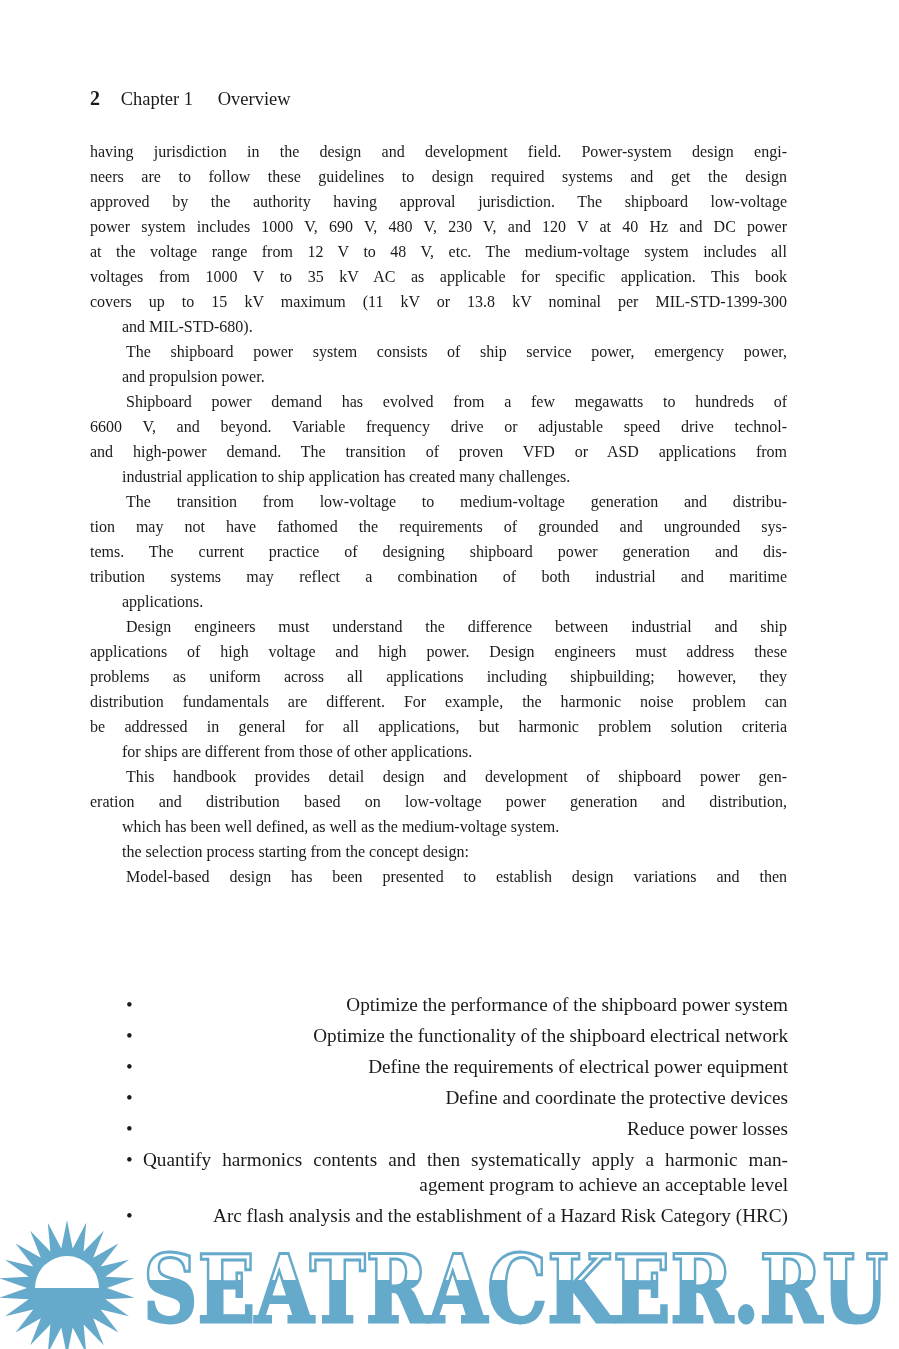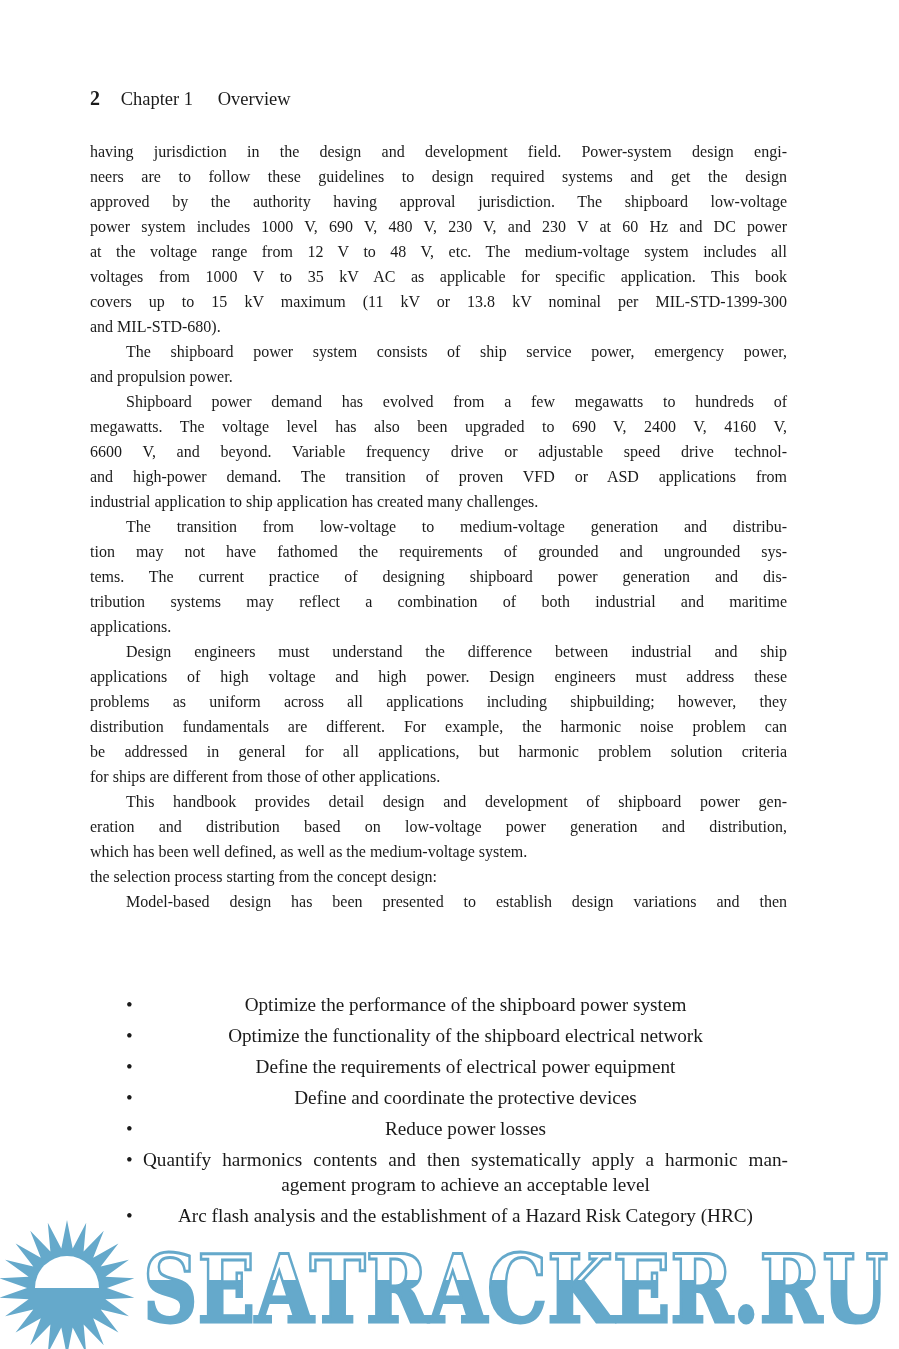--- a/index.html
+++ b/index.html
@@ -3,56 +3,55 @@
 <meta charset="utf-8">
 <style>
   html, body { margin: 0; padding: 0; background: #ffffff; }
   body { width: 899px; height: 1349px; position: relative; overflow: hidden;
          font-family: "Liberation Serif", "DejaVu Serif", serif; color: #1a1a1a; }
   .header { position: absolute; left: 90px; top: 88px; font-size: 18.5px; line-height: 20px; }
   .header .pnum { font-weight: bold; font-size: 20px; margin-right: 16px; }
   .header .chap { margin-right: 20px; }
   .body { position: absolute; left: 90px; top: 139px; width: 697px; font-size: 16px; }
   .line { height: 25px; line-height: 25px; white-space: nowrap; text-align: justify; text-align-last: justify; }
-  .line.last { text-align-last: left; }
+  .line.last { text-align-last: left; margin-left: 32px; }
   .line.indent { padding-left: 36px; }
   .bullets { position: absolute; left: 126px; top: 992px; width: 662px; font-size: 19.2px; }
   .bullet { position: relative; padding-left: 17px; margin-bottom: 6px; }
   .bullet .dot { position: absolute; left: 0; top: 0; line-height: 25px; }
-  .bullet .bline { height: 25px; line-height: 25px; white-space: nowrap; text-align: center; }
+  .bullet .bline { height: 25px; line-height: 25px; white-space: nowrap; text-align: right; }
   .bullet .bline.just { text-align: justify; text-align-last: justify; }
   .watermark { position: absolute; left: 0; top: 1215px; width: 899px; height: 134px; }
 </style>
 </head>
 <body>
 
 <div class="header">
   <span class="pnum">2</span>
   <span class="chap">Chapter 1</span>
   <span>Overview</span>
 </div>
 
 <div class="body" id="body-text">
     <div>
       <div class="line">having jurisdiction in the design and development field. Power-system design engi-</div>
       <div class="line">neers are to follow these guidelines to design required systems and get the design</div>
       <div class="line">approved by the authority having approval jurisdiction. The shipboard low-voltage</div>
-      <div class="line">power system includes 1000 V, 690 V, 480 V, 230 V, and 230 V at 60 Hz and DC power</div>
+      <div class="line">power system includes 1000 V, 690 V, 480 V, 230 V, and 120 V at 40 Hz and DC power</div>
       <div class="line">at the voltage range from 12 V to 48 V, etc. The medium-voltage system includes all</div>
       <div class="line">voltages from 1000 V to 35 kV AC as applicable for specific application. This book</div>
       <div class="line">covers up to 15 kV maximum (11 kV or 13.8 kV nominal per MIL-STD-1399-300</div>
       <div class="line last">and MIL-STD-680).</div>
     </div>
     <div>
       <div class="line indent">The shipboard power system consists of ship service power, emergency power,</div>
       <div class="line last">and propulsion power.</div>
     </div>
     <div>
       <div class="line indent">Shipboard power demand has evolved from a few megawatts to hundreds of</div>
-      <div class="line">megawatts. The voltage level has also been upgraded to 690 V, 2400 V, 4160 V,</div>
       <div class="line">6600 V, and beyond. Variable frequency drive or adjustable speed drive technol-</div>
       <div class="line">and high-power demand. The transition of proven VFD or ASD applications from</div>
       <div class="line last">industrial application to ship application has created many challenges.</div>
     </div>
     <div>
       <div class="line indent">The transition from low-voltage to medium-voltage generation and distribu-</div>
       <div class="line">tion may not have fathomed the requirements of grounded and ungrounded sys-</div>
       <div class="line">tems. The current practice of designing shipboard power generation and dis-</div>
       <div class="line">tribution systems may reflect a combination of both industrial and maritime</div>
       <div class="line last">applications.</div>

